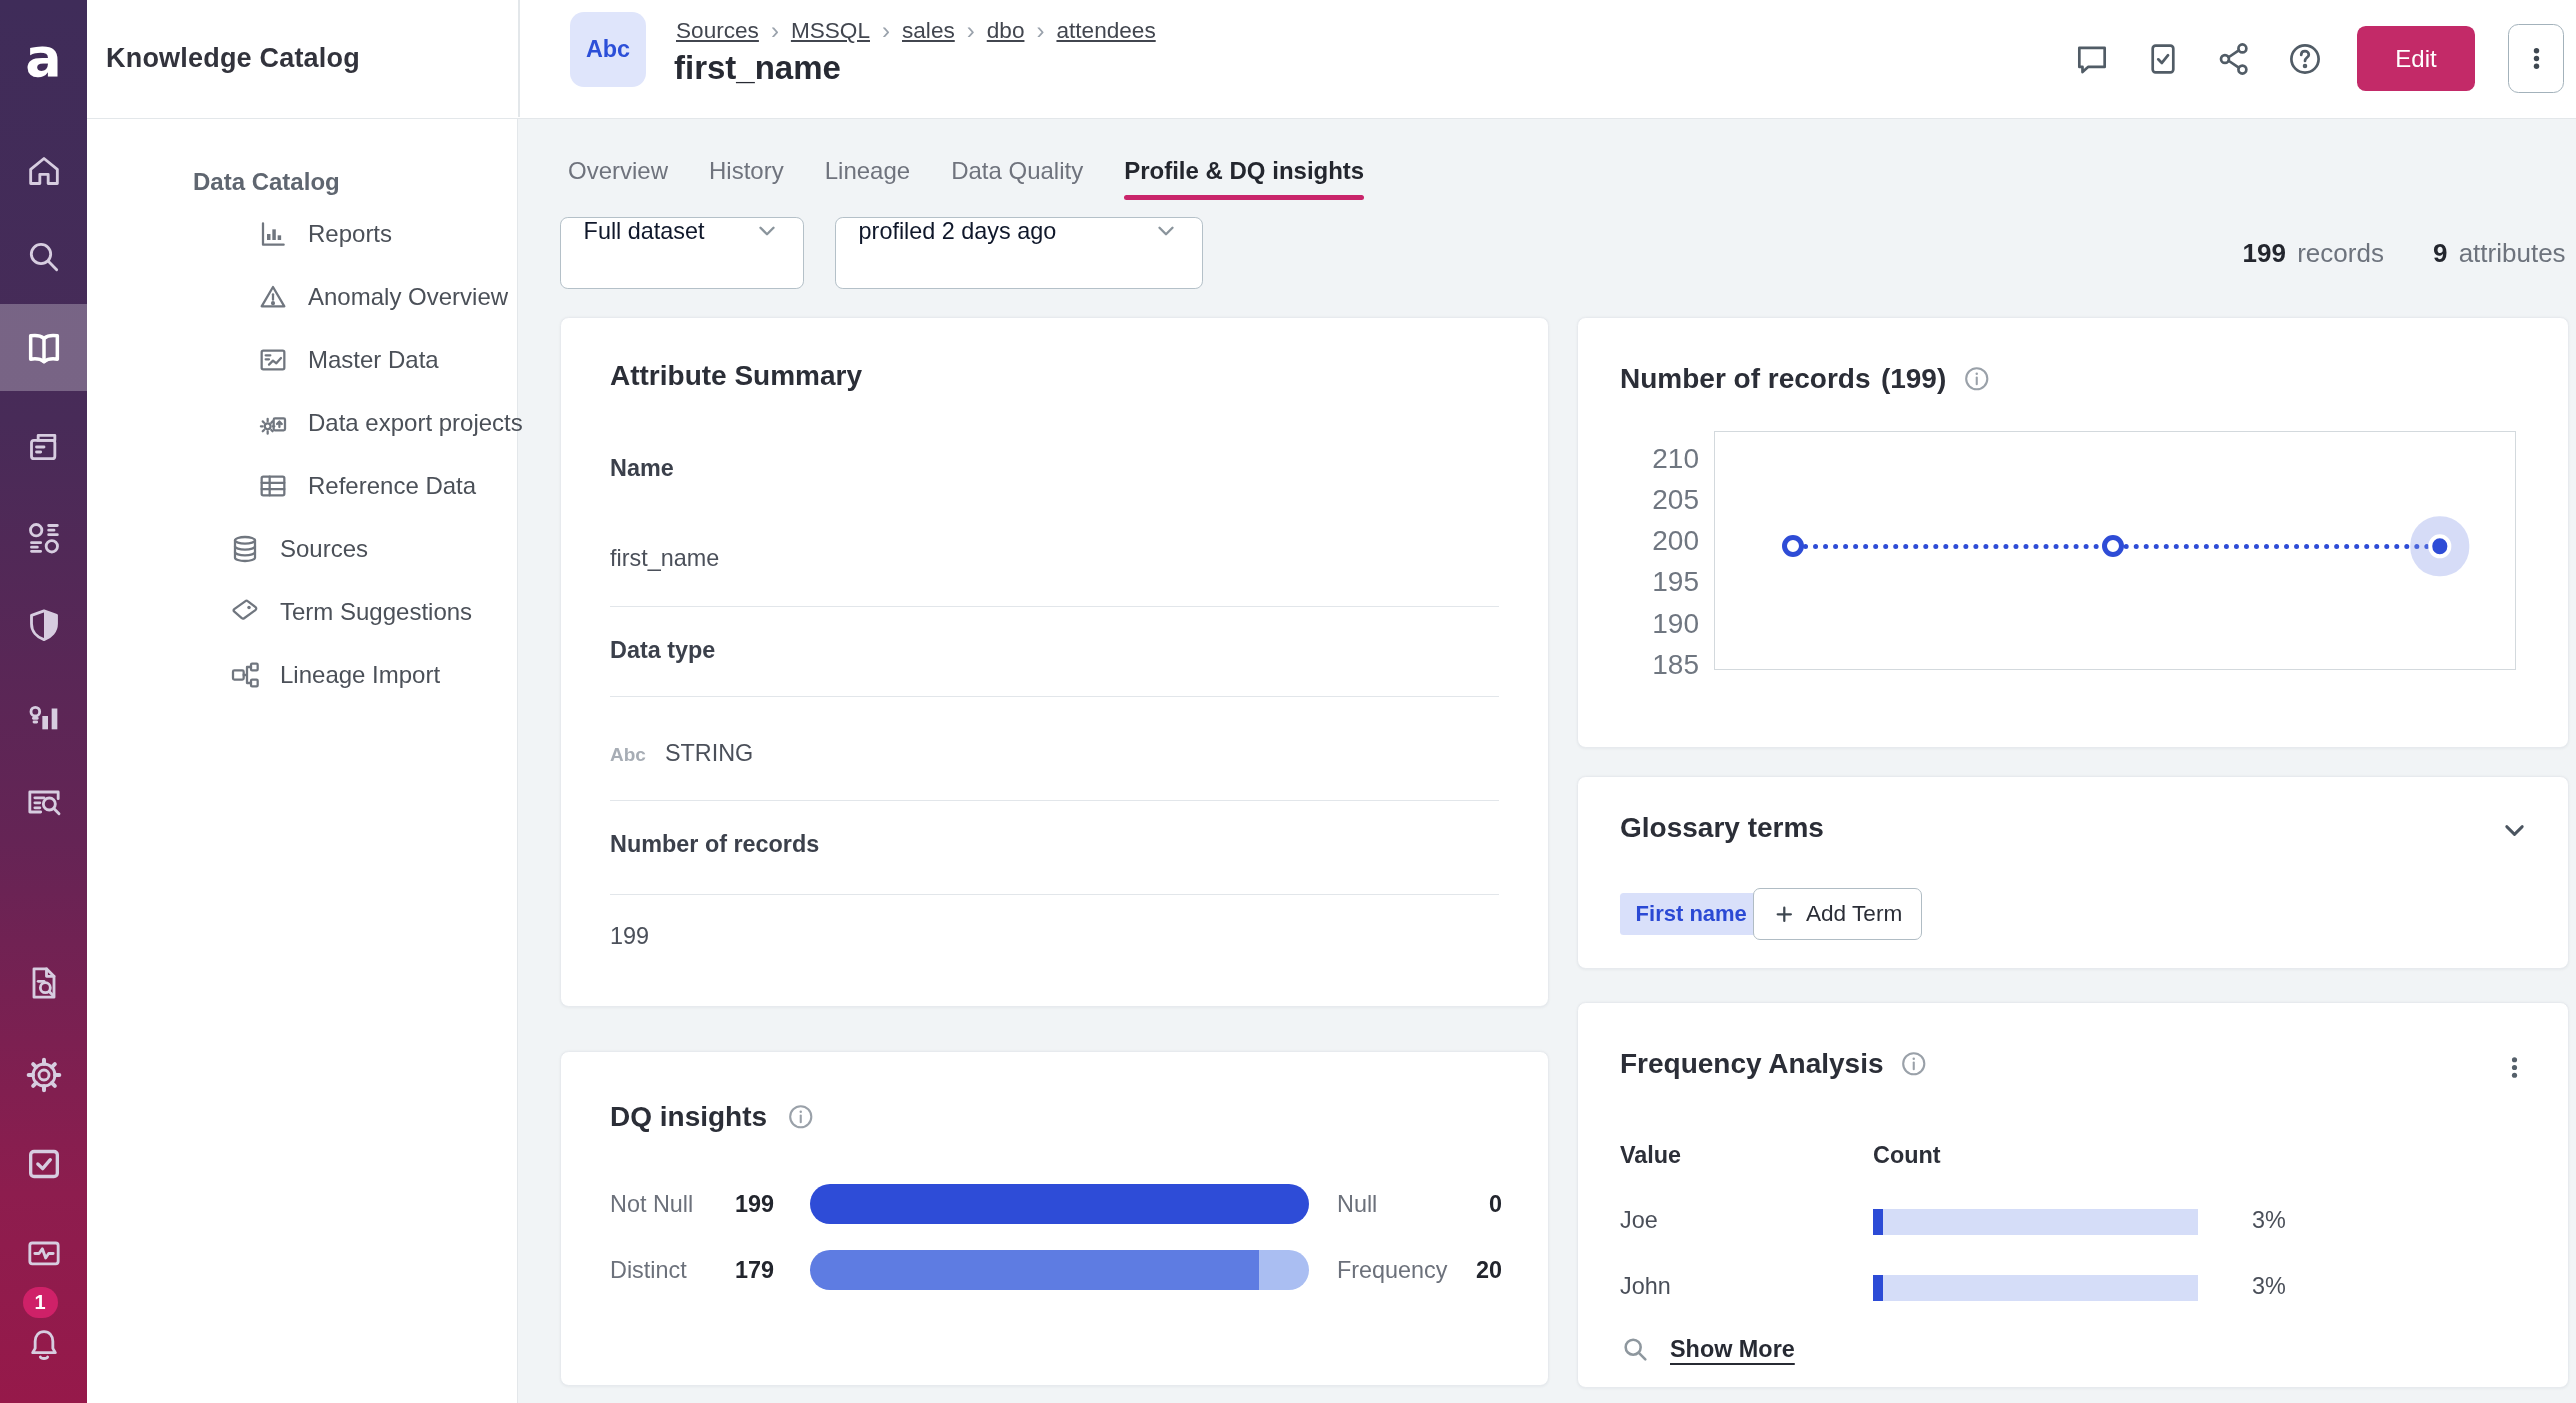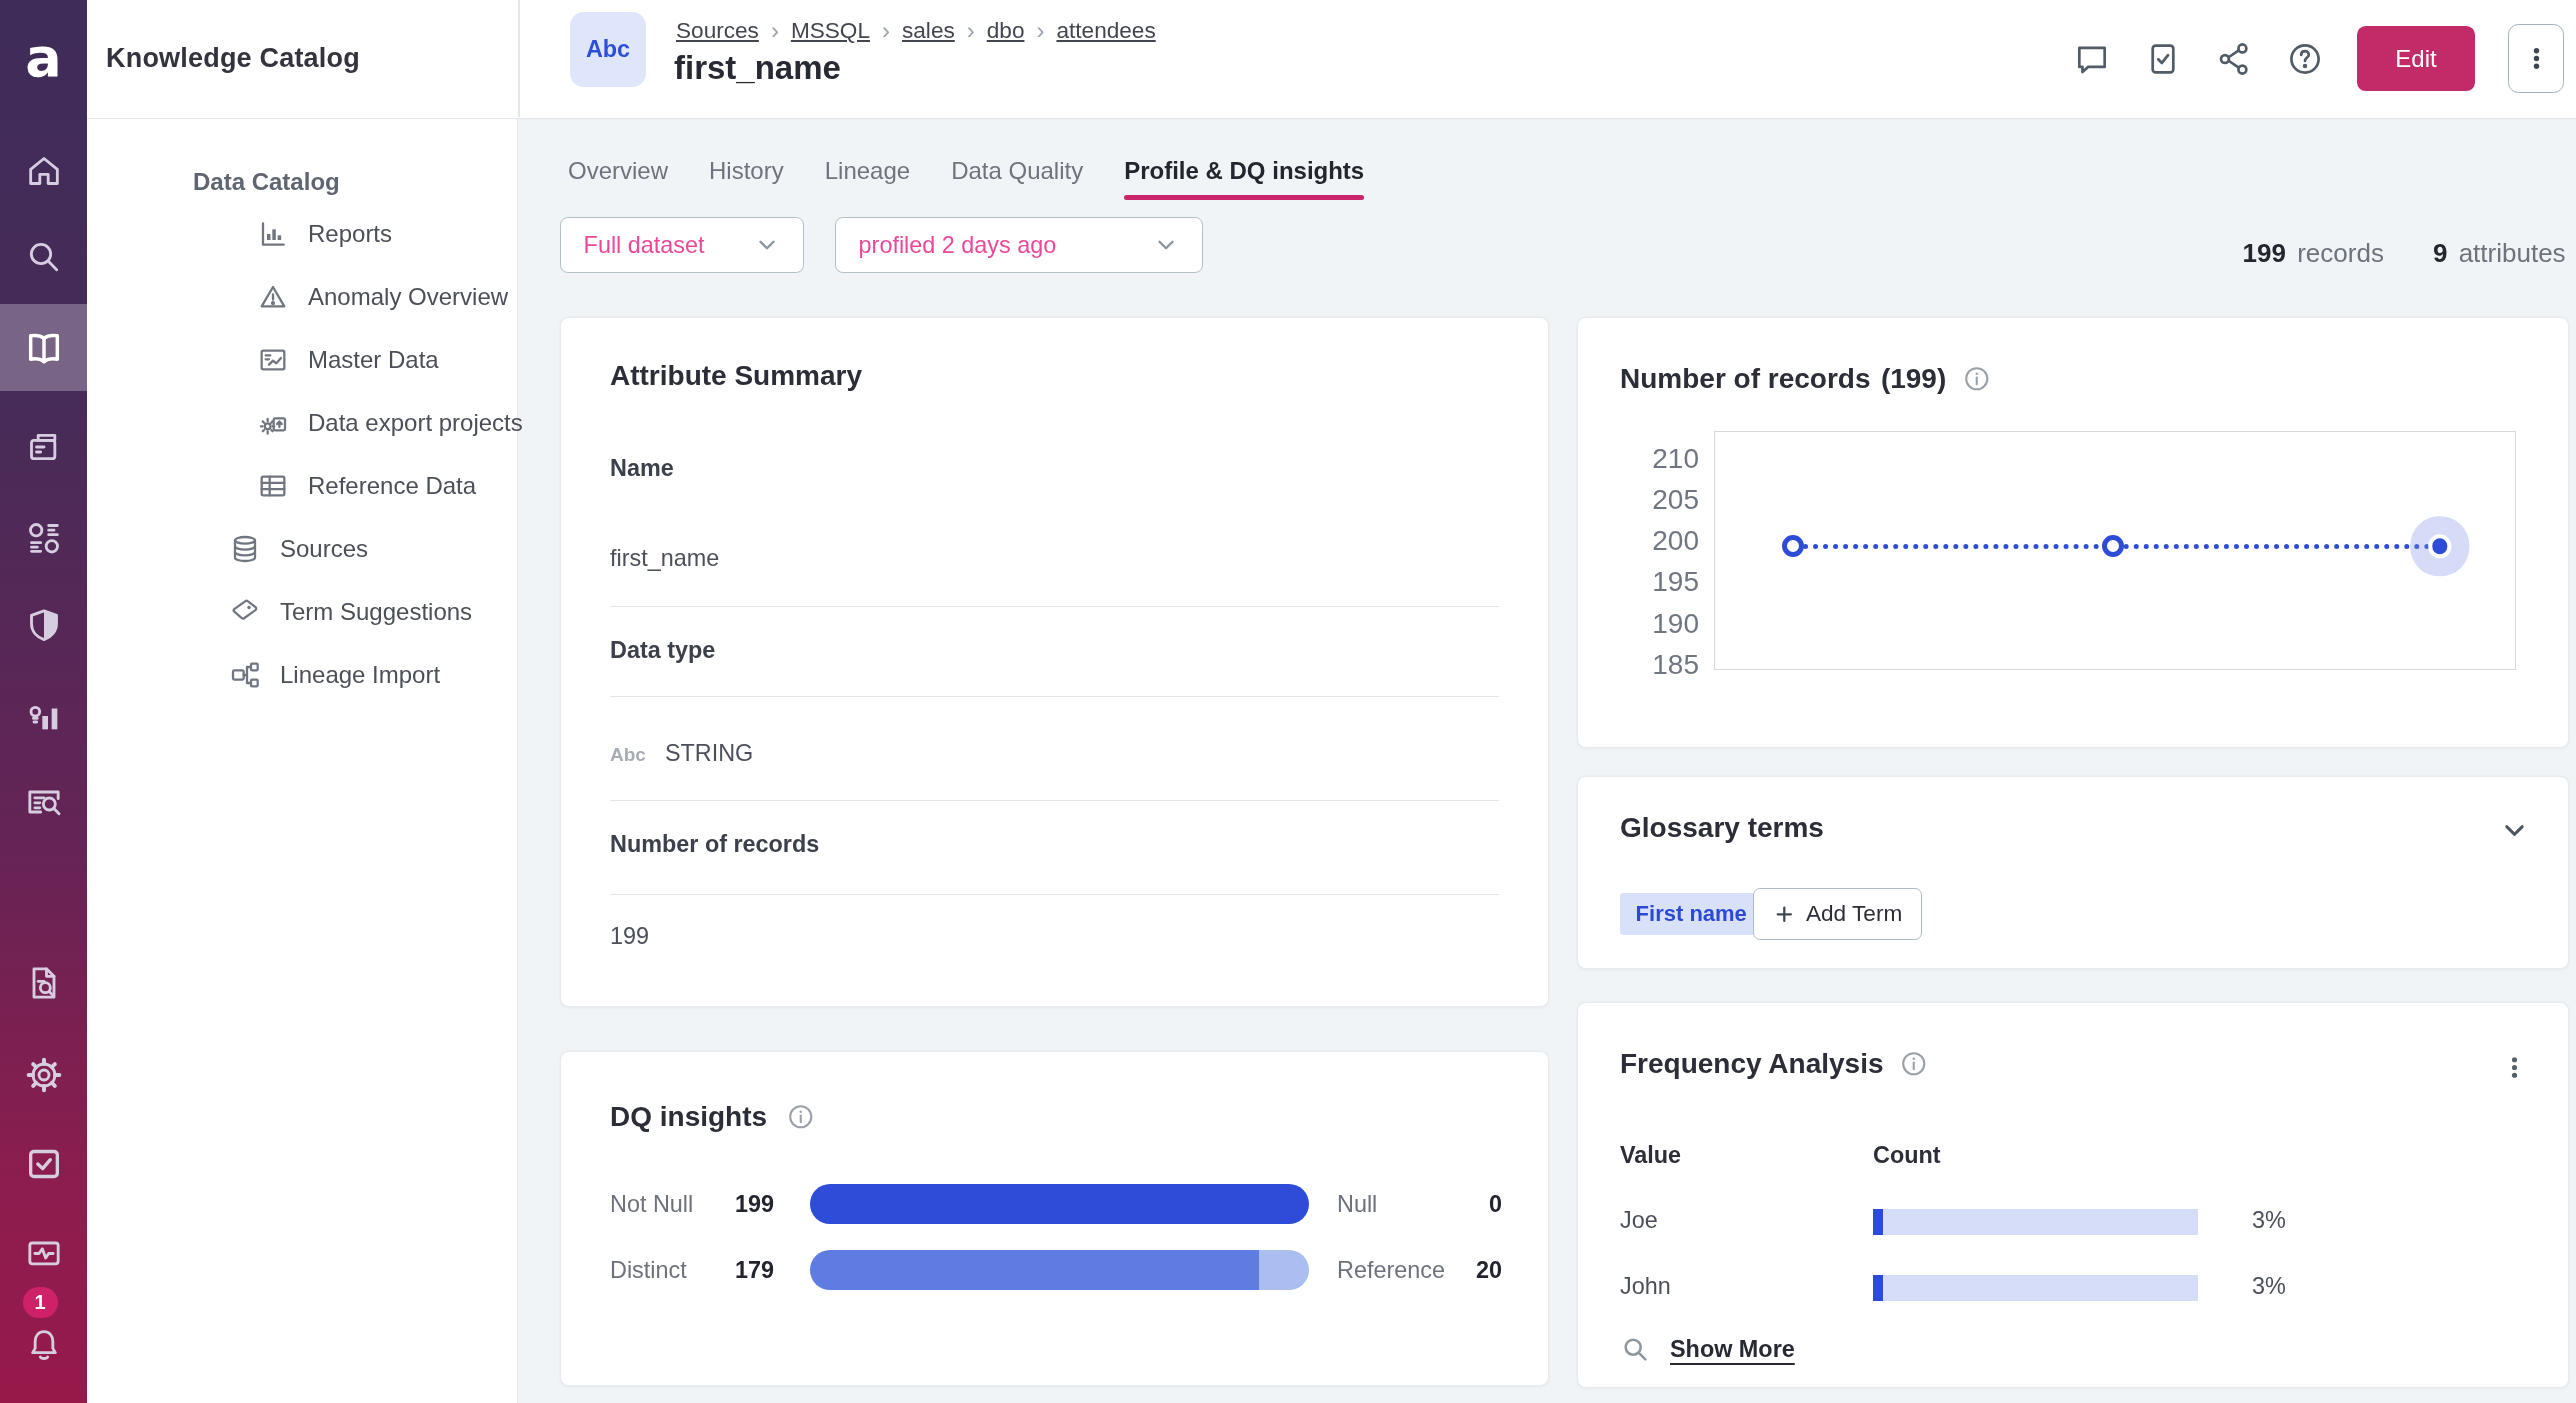--- a/index.html
+++ b/index.html
@@ -54,22 +54,22 @@
   .trow .ticon svg { width:32px; height:32px; }
   .trow .tlabel { margin-left:19px; white-space:nowrap; }
 
   
   .content { position:absolute; left:518px; top:119px; right:0; bottom:0; background:#f1f4f6; }
   .tabs { position:absolute; left:50px; top:38px; display:flex; gap:41px; font-size:24px; color:#6f737d; }
   .tab { position:relative; padding-bottom:14.7px; cursor:pointer; white-space:nowrap; }
   .tab.active { color:#23262e; font-weight:600; }
   .tab.active::after { content:""; position:absolute; left:0; right:0; bottom:0; height:4.3px; background:#c9256b; border-radius:2.6px; }
 
-  .select { position:absolute; height:56px; background:#fff; border:1.7px solid #b4c0c8; border-radius:7.8px;
-    display:flex; align-items:center; justify-content:space-between; padding:0 22.6px; font-size:23.4px; color:#ec4899; cursor:pointer; }
+  .select { position:absolute; height:72px; background:#fff; border:1.7px solid #b4c0c8; border-radius:7.8px;
+    display:flex; justify-content:space-between; padding:0 22.6px; font-size:23.4px; color:#0f172a; cursor:pointer; }
   .select .chevdn { color:#8a949c; width:26px; height:26px; }
   .select .chevdn svg { width:26px; height:26px; }
   #dataset-select { left:42px; top:98px; width:244px; }
   #profile-select { left:317px; top:98px; width:368px; }
 
   .stats { position:absolute; right:10.4px; top:98px; height:72px; display:flex; align-items:center; gap:49px; font-size:26px; }
   .stat { display:flex; gap:11.3px; align-items:baseline; }
   .stat .v { font-weight:700; color:#23262e; }
   .stat .l { color:#6d737d; }
 
@@ -447,21 +447,21 @@
       <span class="dq-rvalue">0</span>
     </div>
 
     <div class="dq-row" style="top:198px">
       <span class="dq-llabel">Distinct</span>
       <span class="dq-lvalue">179</span>
       <div class="dq-bar">
         <span class="fill" style="width: 90%; background: rgb(94, 124, 226);"></span>
         <span class="rest" style="background: rgb(170, 190, 242);"></span>
       </div>
-      <span class="dq-rlabel">Reference</span>
+      <span class="dq-rlabel">Frequency</span>
       <span class="dq-rvalue">20</span>
     </div>
 
   </section>
 
   <section class="card" id="rec-card">
     <div class="thead">
       <h2 class="card-title">
         <span>Number of records</span><span class="sfx">(199)</span>
       </h2>

